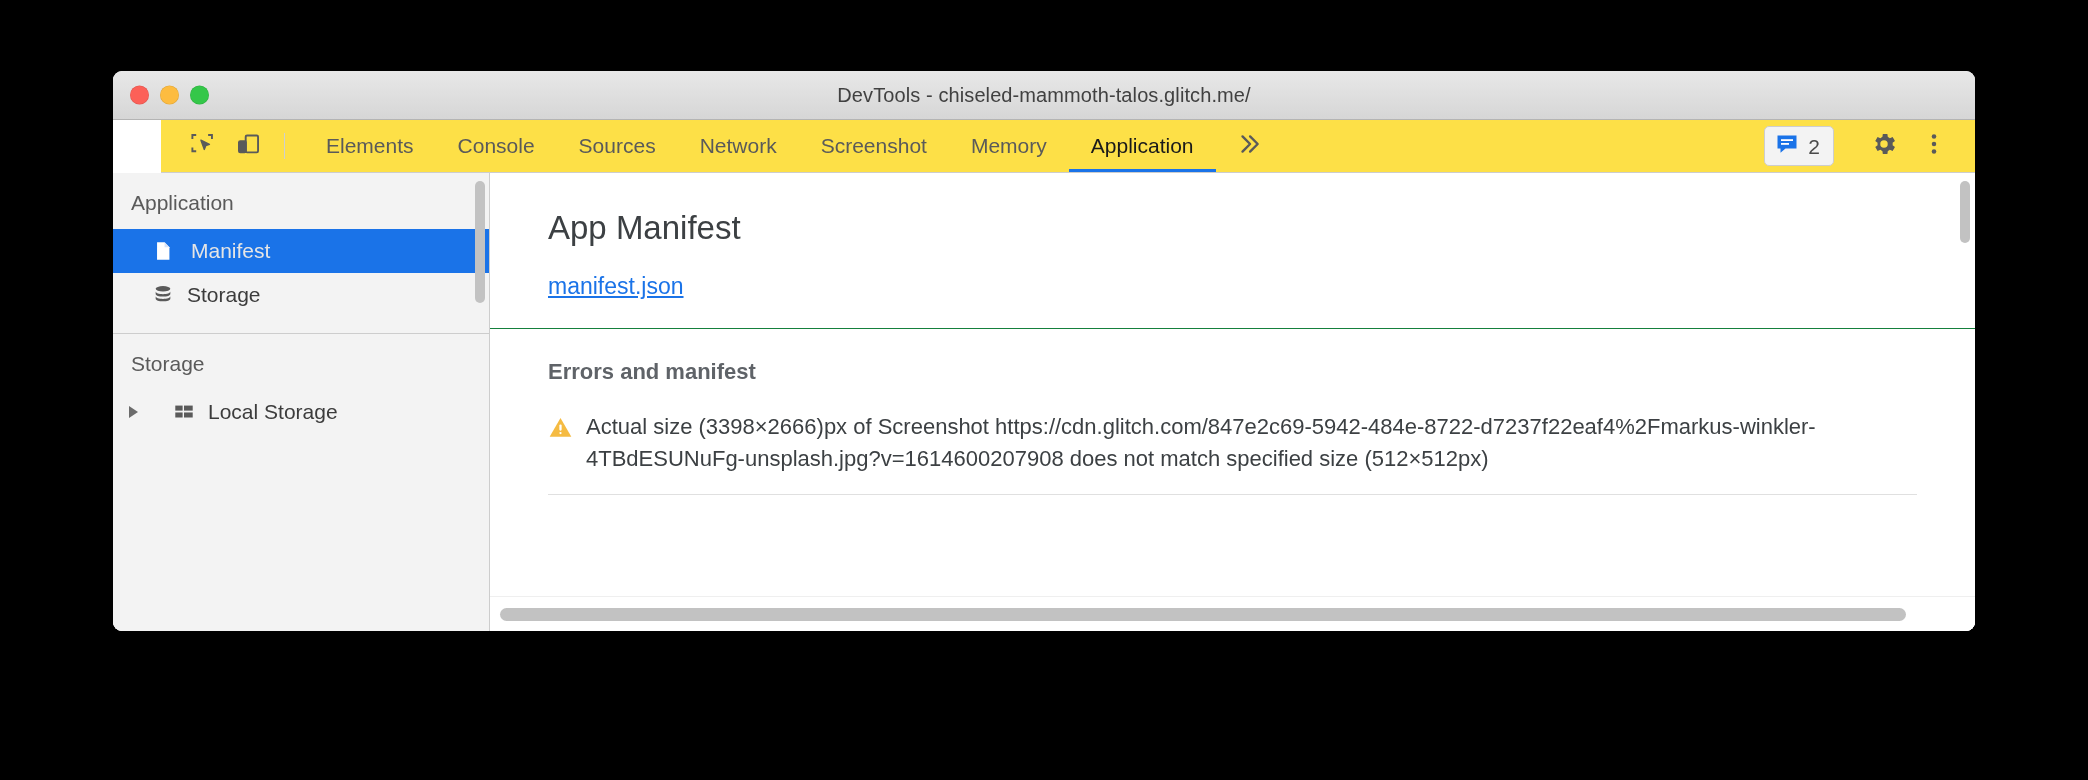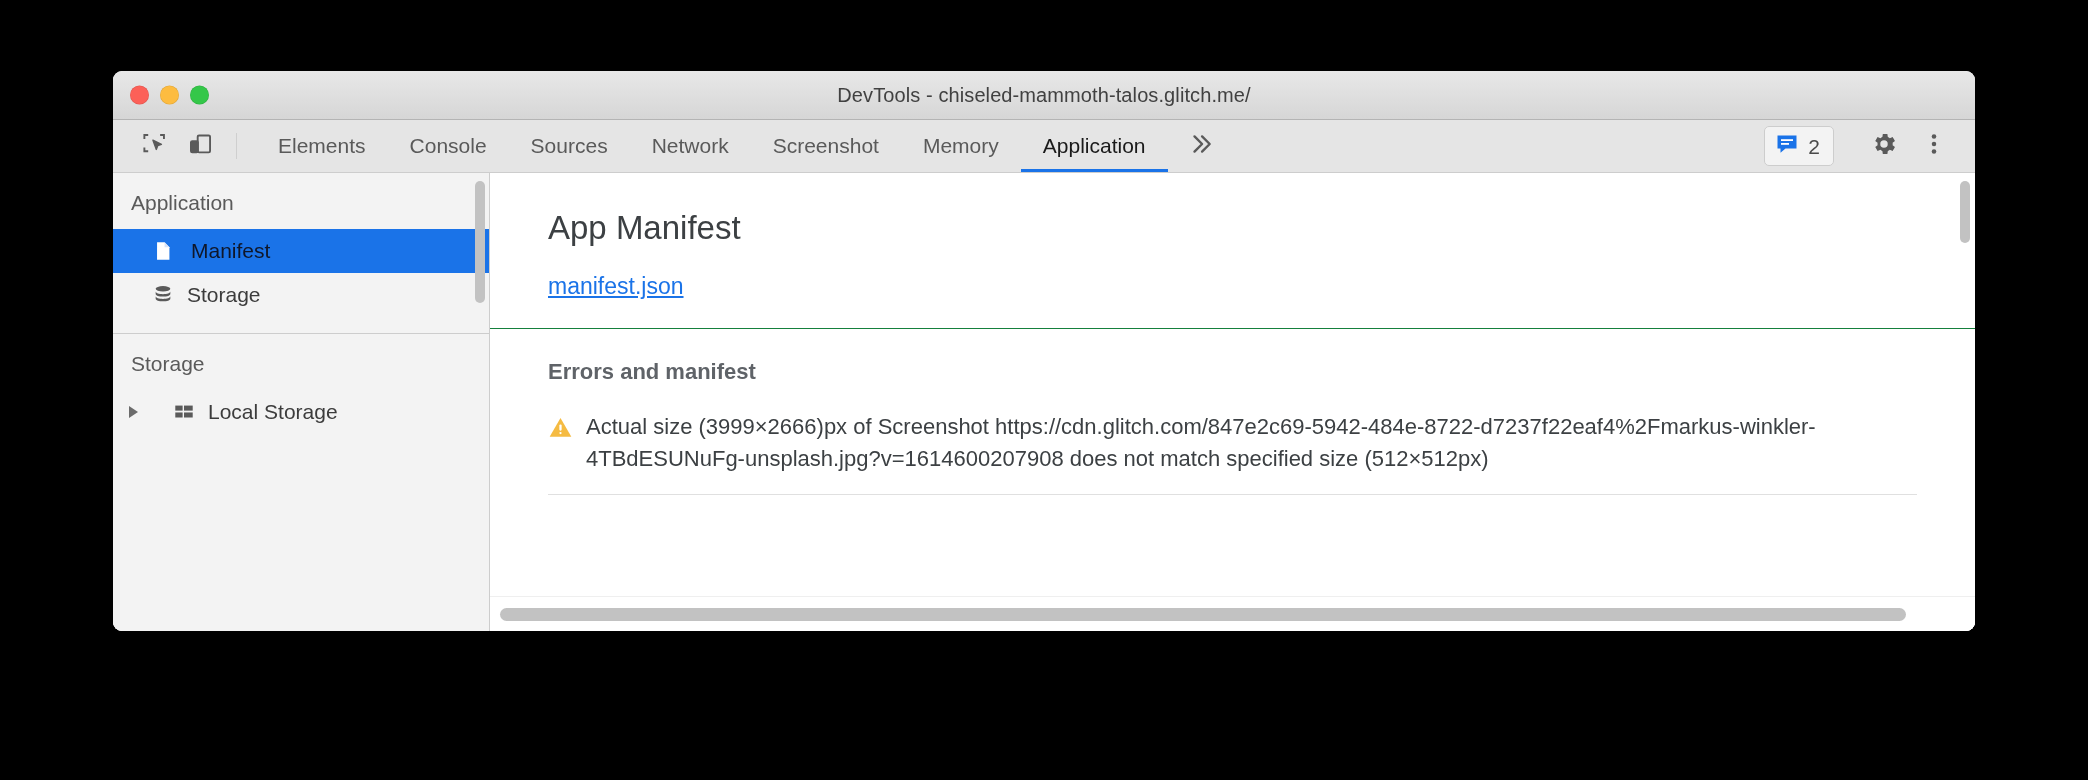--- a/index.html
+++ b/index.html
@@ -68,25 +68,26 @@
     font-size: 20px;
     color: #414141;
     font-family: "Liberation Sans", sans-serif;
     letter-spacing: 0.1px;
   }
 
   
   .devtools-toolbar {
     height: 52px;
     flex: 0 0 52px;
-    background: #e5e5e5;
+    background: #fde047;
     border-bottom: 1px solid #cdcdcd;
     display: flex;
     align-items: stretch;
     position: relative;
+    margin-left: 48px;
   }
 
   .tool-btn {
     width: 46px;
     display: flex;
     align-items: center;
     justify-content: center;
     cursor: pointer;
   }
   .tool-btn:first-child { margin-left: 18px; }
@@ -192,21 +193,21 @@
     display: flex;
     align-items: center;
     padding-left: 38px;
     font-size: 21px;
     color: #3c3c3c;
     cursor: pointer;
     gap: 12px;
   }
   .sb-item.selected {
     background: #1a73e8;
-    color: #0f172a;
+    color: #e5e5e5;
     gap: 16px;
   }
   .sb-item .sb-icon {
     width: 24px;
     height: 24px;
     display: flex;
     align-items: center;
     justify-content: center;
     flex: 0 0 24px;
   }
@@ -487,21 +488,21 @@
           <div class="errors-title">Errors and manifest</div>
 
           <div class="warning-row">
             <span style="flex:0 0 auto;margin-top:4px;">
               <svg width="25" height="25" viewBox="0 0 24 24">
                 <path d="M12 2.8L22.4 20.9H1.6z" fill="#f5bb42"></path>
                 <rect x="10.9" y="9" width="2.2" height="6" rx="1" fill="#ffffff"></rect>
                 <rect x="10.9" y="16.2" width="2.2" height="2.2" rx="1.1" fill="#ffffff"></rect>
               </svg>
             </span>
-            <span class="warning-text">Actual size (3999×2666)px of Screenshot https://cdn.glitch.com/847e2c69-5942-484e-8722-d7237f22eaf4%2Fmarkus-winkler-4TBdESUNuFg-unsplash.jpg?v=1614600207908 does not match specified size (512×512px)</span>
+            <span class="warning-text">Actual size (3398×2666)px of Screenshot https://cdn.glitch.com/847e2c69-5942-484e-8722-d7237f22eaf4%2Fmarkus-winkler-4TBdESUNuFg-unsplash.jpg?v=1614600207908 does not match specified size (512×512px)</span>
           </div>
 
           <div class="main-bottom-rule"></div>
         </div>
 
         <div class="hscroll-track">
           <div class="hscroll-thumb"></div>
         </div>
 
         <div class="main-vscrollbar"></div>

